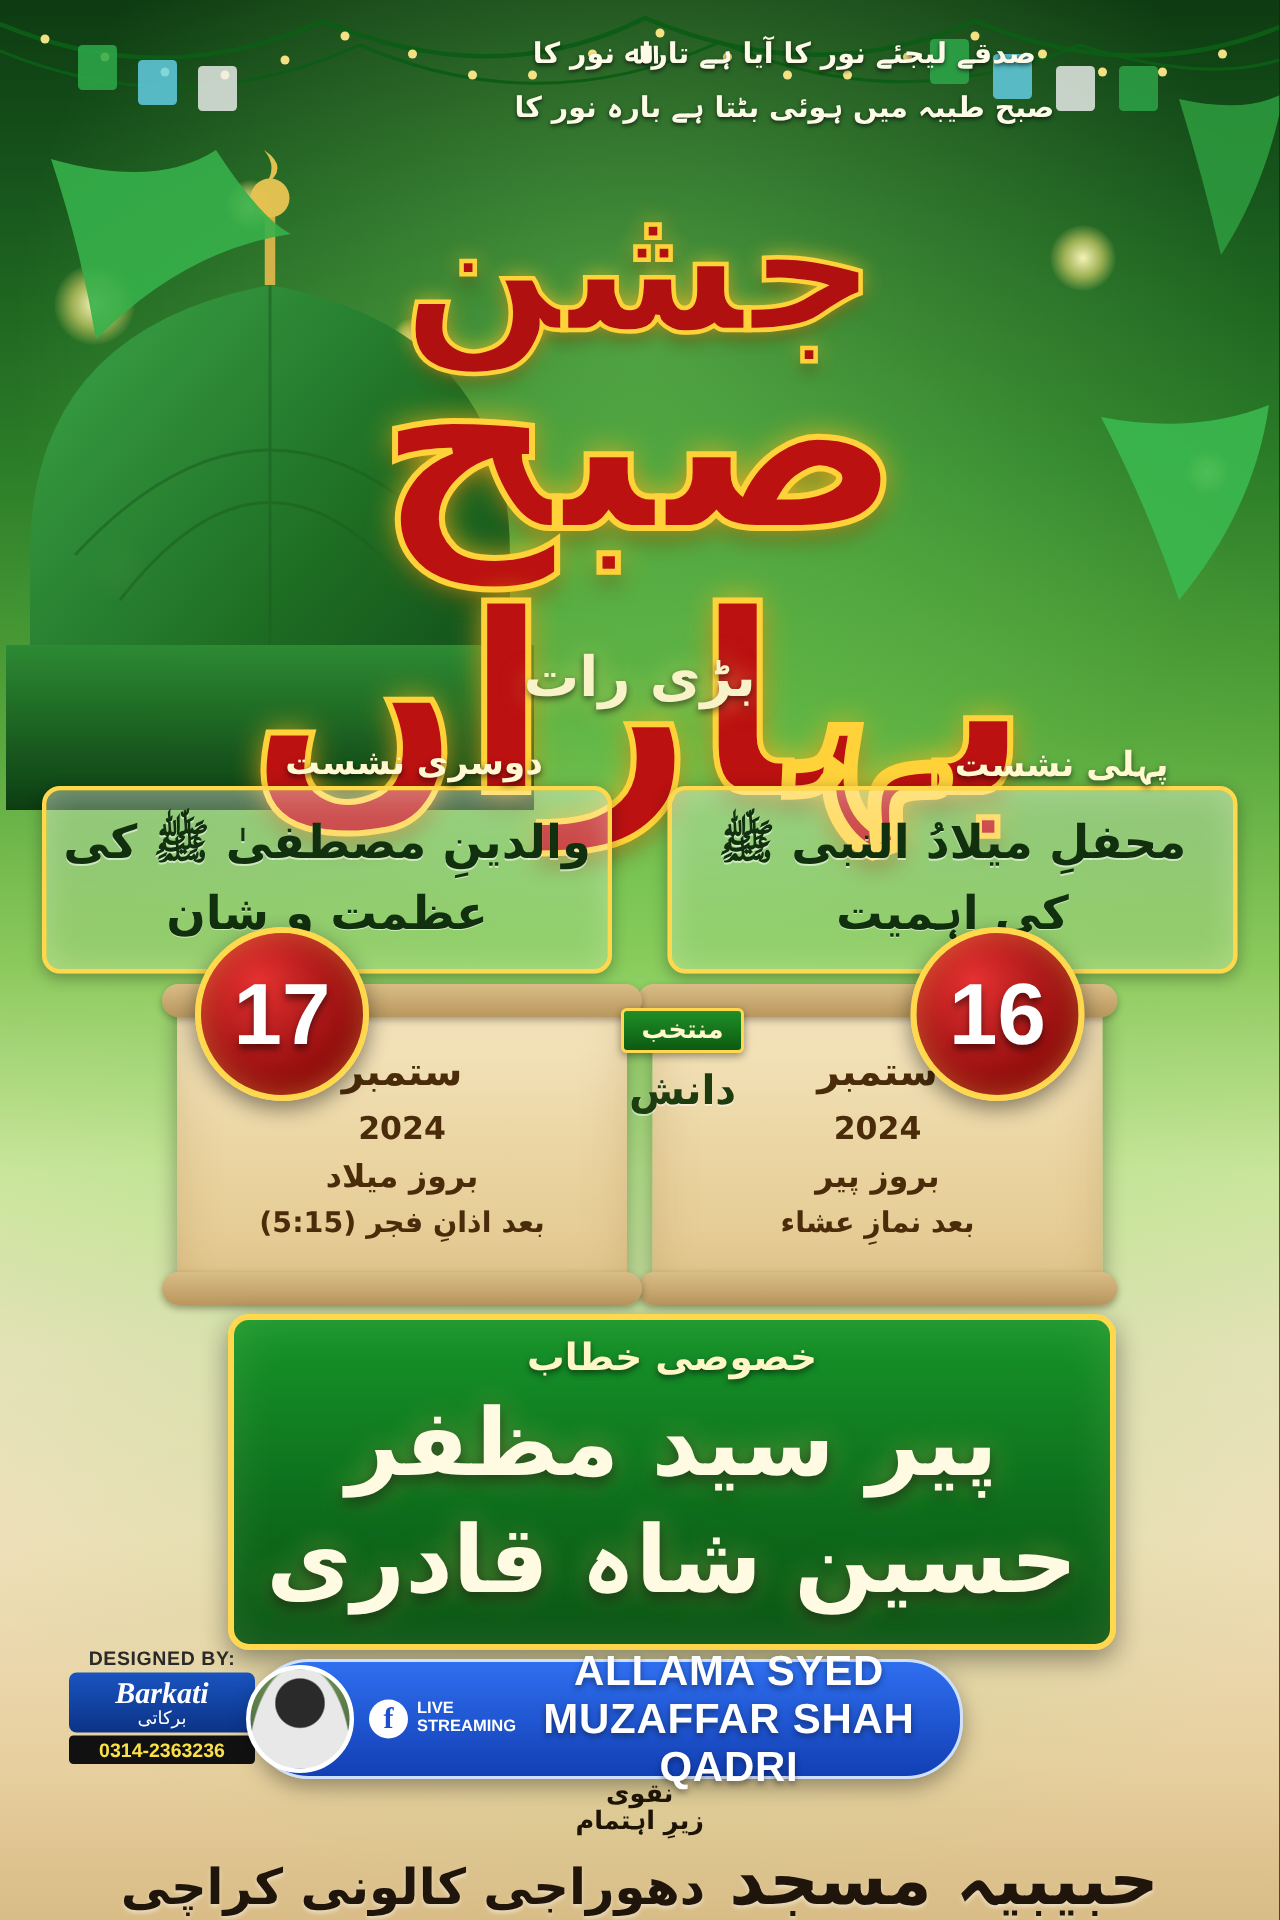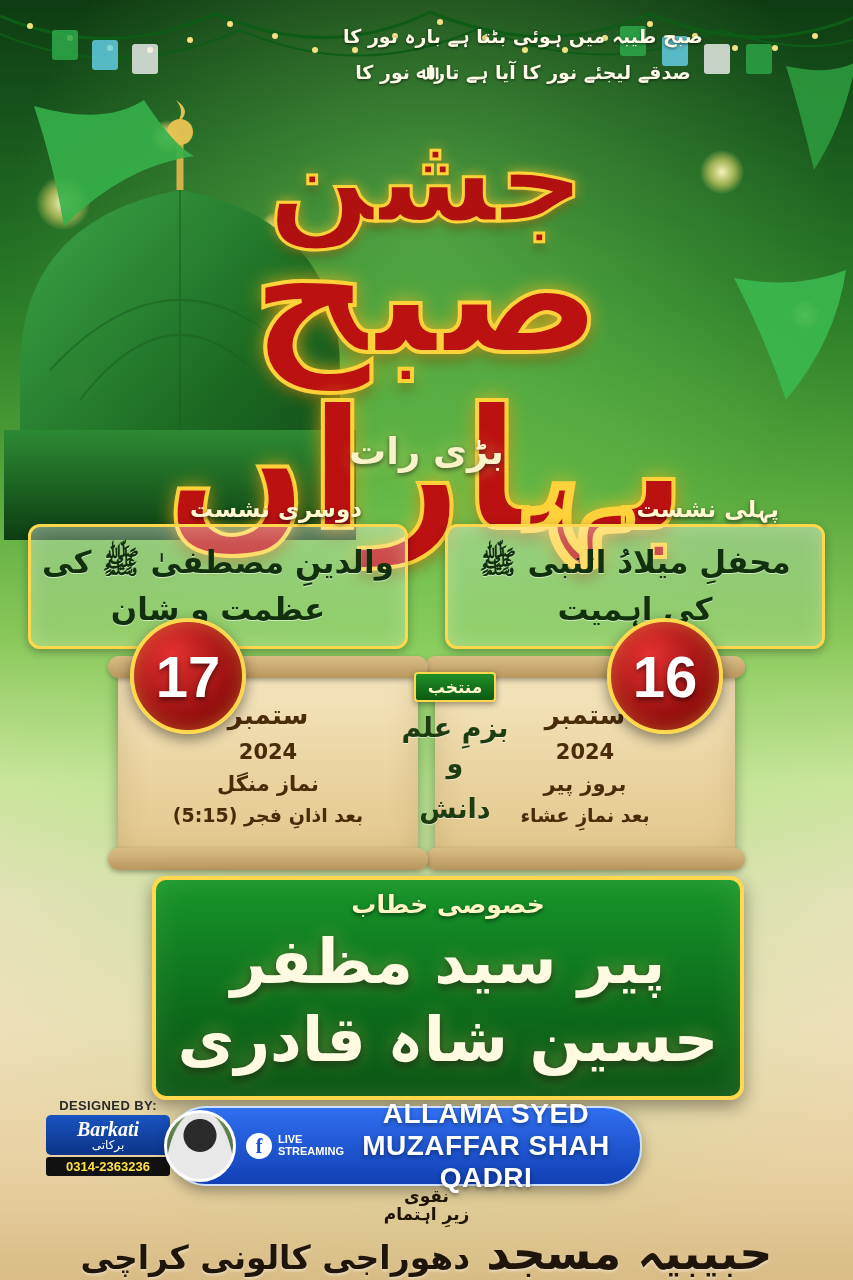--- a/index.html
+++ b/index.html
@@ -511,22 +511,22 @@
     <path d="M10 10 Q 80 30 120 4 Q 150 50 170 60 Q 100 70 40 130 Q 30 70 10 10 Z" fill="#36b04a" opacity="0.9"></path>
   </svg>
   <svg class="flag" style="left:726px; top:270px; width:130px; height:140px;" viewBox="0 0 130 140">
     <path d="M8 8 Q 70 20 120 0 Q 110 70 60 130 Q 40 70 8 8 Z" fill="#3bb84f" opacity="0.9"></path>
   </svg>
   <svg class="flag" style="left:780px; top:60px; width:80px; height:120px;" viewBox="0 0 80 120">
     <path d="M6 6 Q 50 16 76 2 Q 64 64 34 110 Q 22 58 6 6 Z" fill="#2e9e40" opacity="0.85"></path>
   </svg>
 
   <div class="top-couplet urdu">
+    <div>صدقے لیجئے نور کا آیا ہے تاراﷲ نور کا</div>
     <div>صبح طیبہ میں ہوئی بٹتا ہے بارہ نور کا</div>
-    <div>صدقے لیجئے نور کا آیا ہے تاراﷲ نور کا</div>
   </div>
 
   <div class="main-title urdu">
     <span class="t1">جشن</span>
     <span class="t2">صبح بہاراں</span>
   </div>
 
   <div class="big-night urdu">بڑی رات</div>
 
   <div class="sessions">
@@ -549,29 +549,28 @@
         <span class="line2">بروز پیر</span>
         <span class="line3">بعد نمازِ عشاء</span>
       </div>
     </div>
     <div class="date-badge badge-right">16</div>
 
     <div class="scroll scroll-left">
       <div class="scroll-text urdu">
         <span class="line1">ستمبر</span>
         <span class="line2">2024</span>
-        <span class="line2">نماز منگل</span>
+        <span class="line2">بروز میلاد</span>
         <span class="line3">بعد اذانِ فجر (5:15)</span>
       </div>
     </div>
     <div class="date-badge badge-left">17</div>
 
     <div class="center-tag urdu">
       <span class="ribbon">منتخب</span>
-      <span class="ct-line">بزمِ علم و</span>
       <span class="ct-line">دانش</span>
     </div>
   </div>
 
   <div class="speaker-panel">
     <div class="khitab urdu">خصوصی خطاب</div>
     <div class="sp-name urdu">پیر سید مظفر حسین شاہ قادری</div>
   </div>
 
   <div class="designer">

